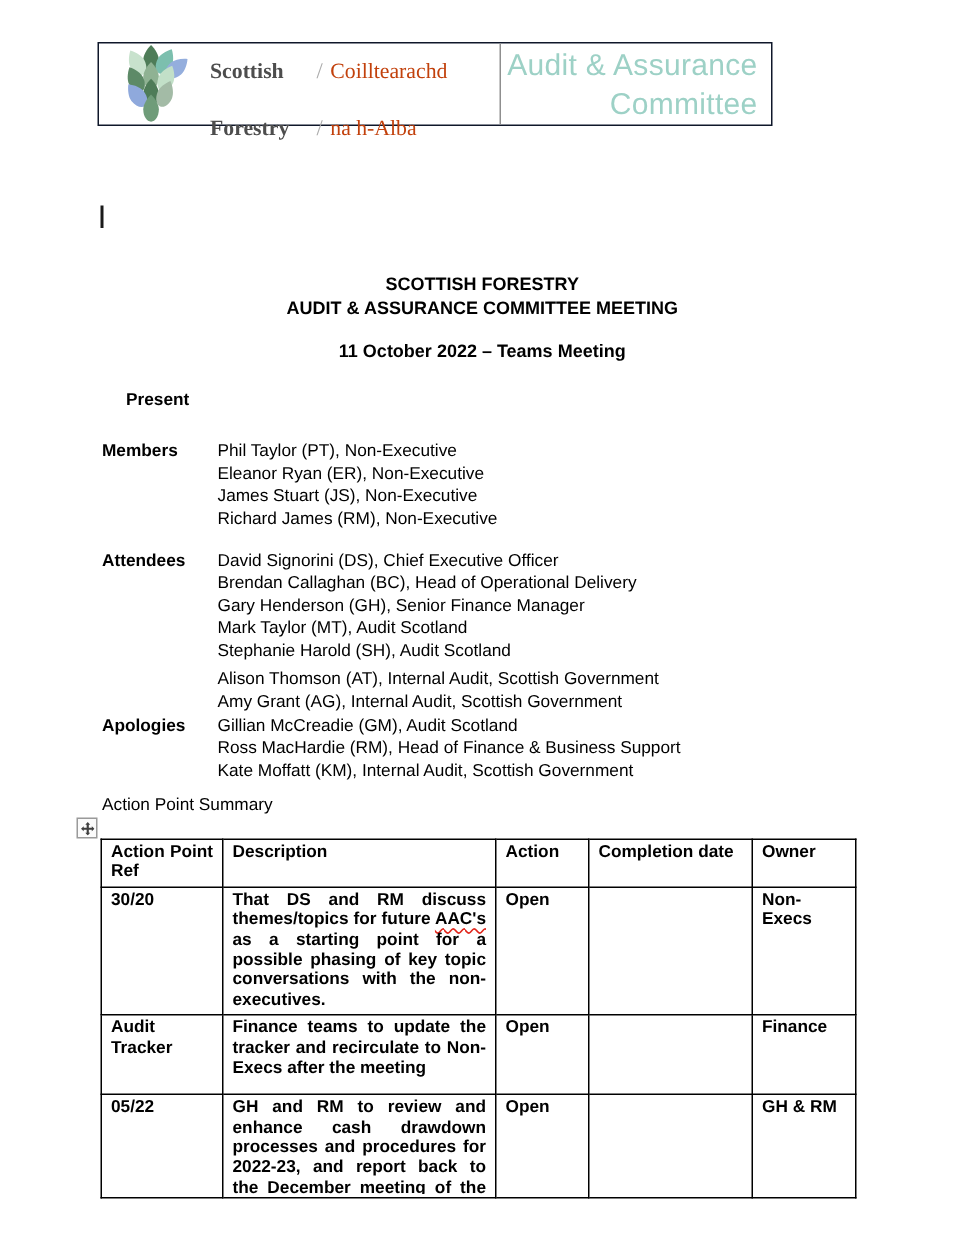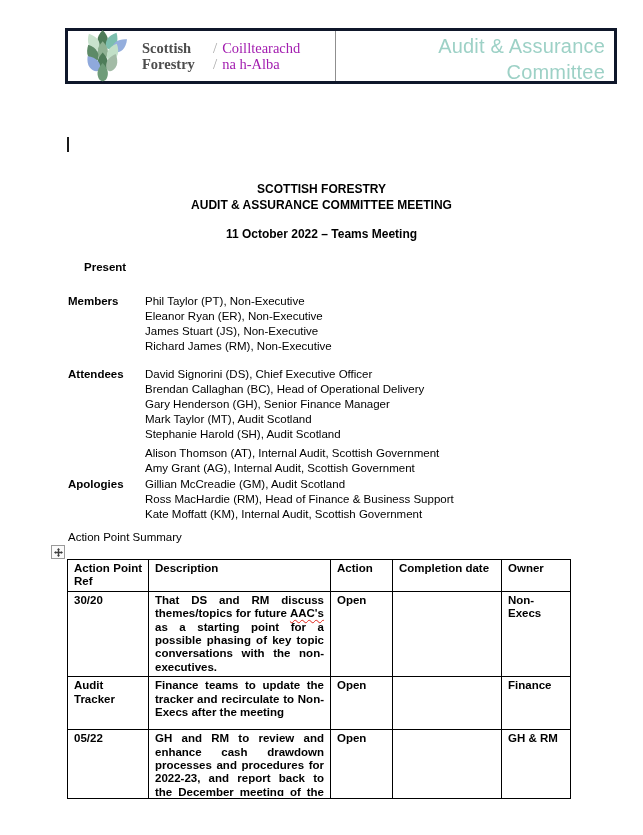--- a/index.html
+++ b/index.html
@@ -1,29 +1,29 @@
 <!DOCTYPE html>
 <html><head>
 <meta charset="utf-8">
 <style>
   html,body{margin:0;padding:0;background:#ffffff;}
   .page{position:relative;width:643px;height:835px;background:#ffffff;overflow:hidden;
         font-family:"Liberation Sans",sans-serif;color:#000;}
 
   
-  .header-box{position:absolute;left:65px;top:28px;width:552px;height:56px;
-              border:3px solid #0f172a;box-sizing:border-box;display:flex;background:#fff;}
+  .header-box{position:absolute;left:65px;top:28px;width:450px;height:56px;
+              border:1px solid #0f172a;box-sizing:border-box;display:flex;background:#fff;}
   .logo-cell{width:268px;box-sizing:border-box;border-right:1px solid #8f8f8f;
              display:flex;align-items:center;padding-left:11px;}
   .logo-mark{width:50px;height:52px;margin-right:13px;flex:0 0 auto;}
   .logo-text{font-family:"Liberation Serif",serif;font-size:14.5px;line-height:16px;white-space:nowrap;}
   .logo-line{display:flex;align-items:baseline;}
   .logo-en{color:#4d4d4d;font-weight:700;width:66px;}
   .logo-slash{color:#aaaaaa;font-size:15px;padding:0 5px;}
-  .logo-gd{color:#a21caf;}
+  .logo-gd{color:#c2410c;margin-top:22px;}
   .title-cell{flex:1;text-align:right;padding:2px 9px 0 0;
               font-size:20px;line-height:26px;color:#9dd1c6;letter-spacing:.2px;}
 
   
   .cursor{position:absolute;left:67px;top:137px;width:1.5px;height:15px;background:#1a1a1a;}
 
   
   .doc-title{position:absolute;top:181px;left:0;width:100%;text-align:center;
              font-weight:700;font-size:12px;line-height:16px;}
   .doc-date{position:absolute;top:227px;left:0;width:100%;text-align:center;

